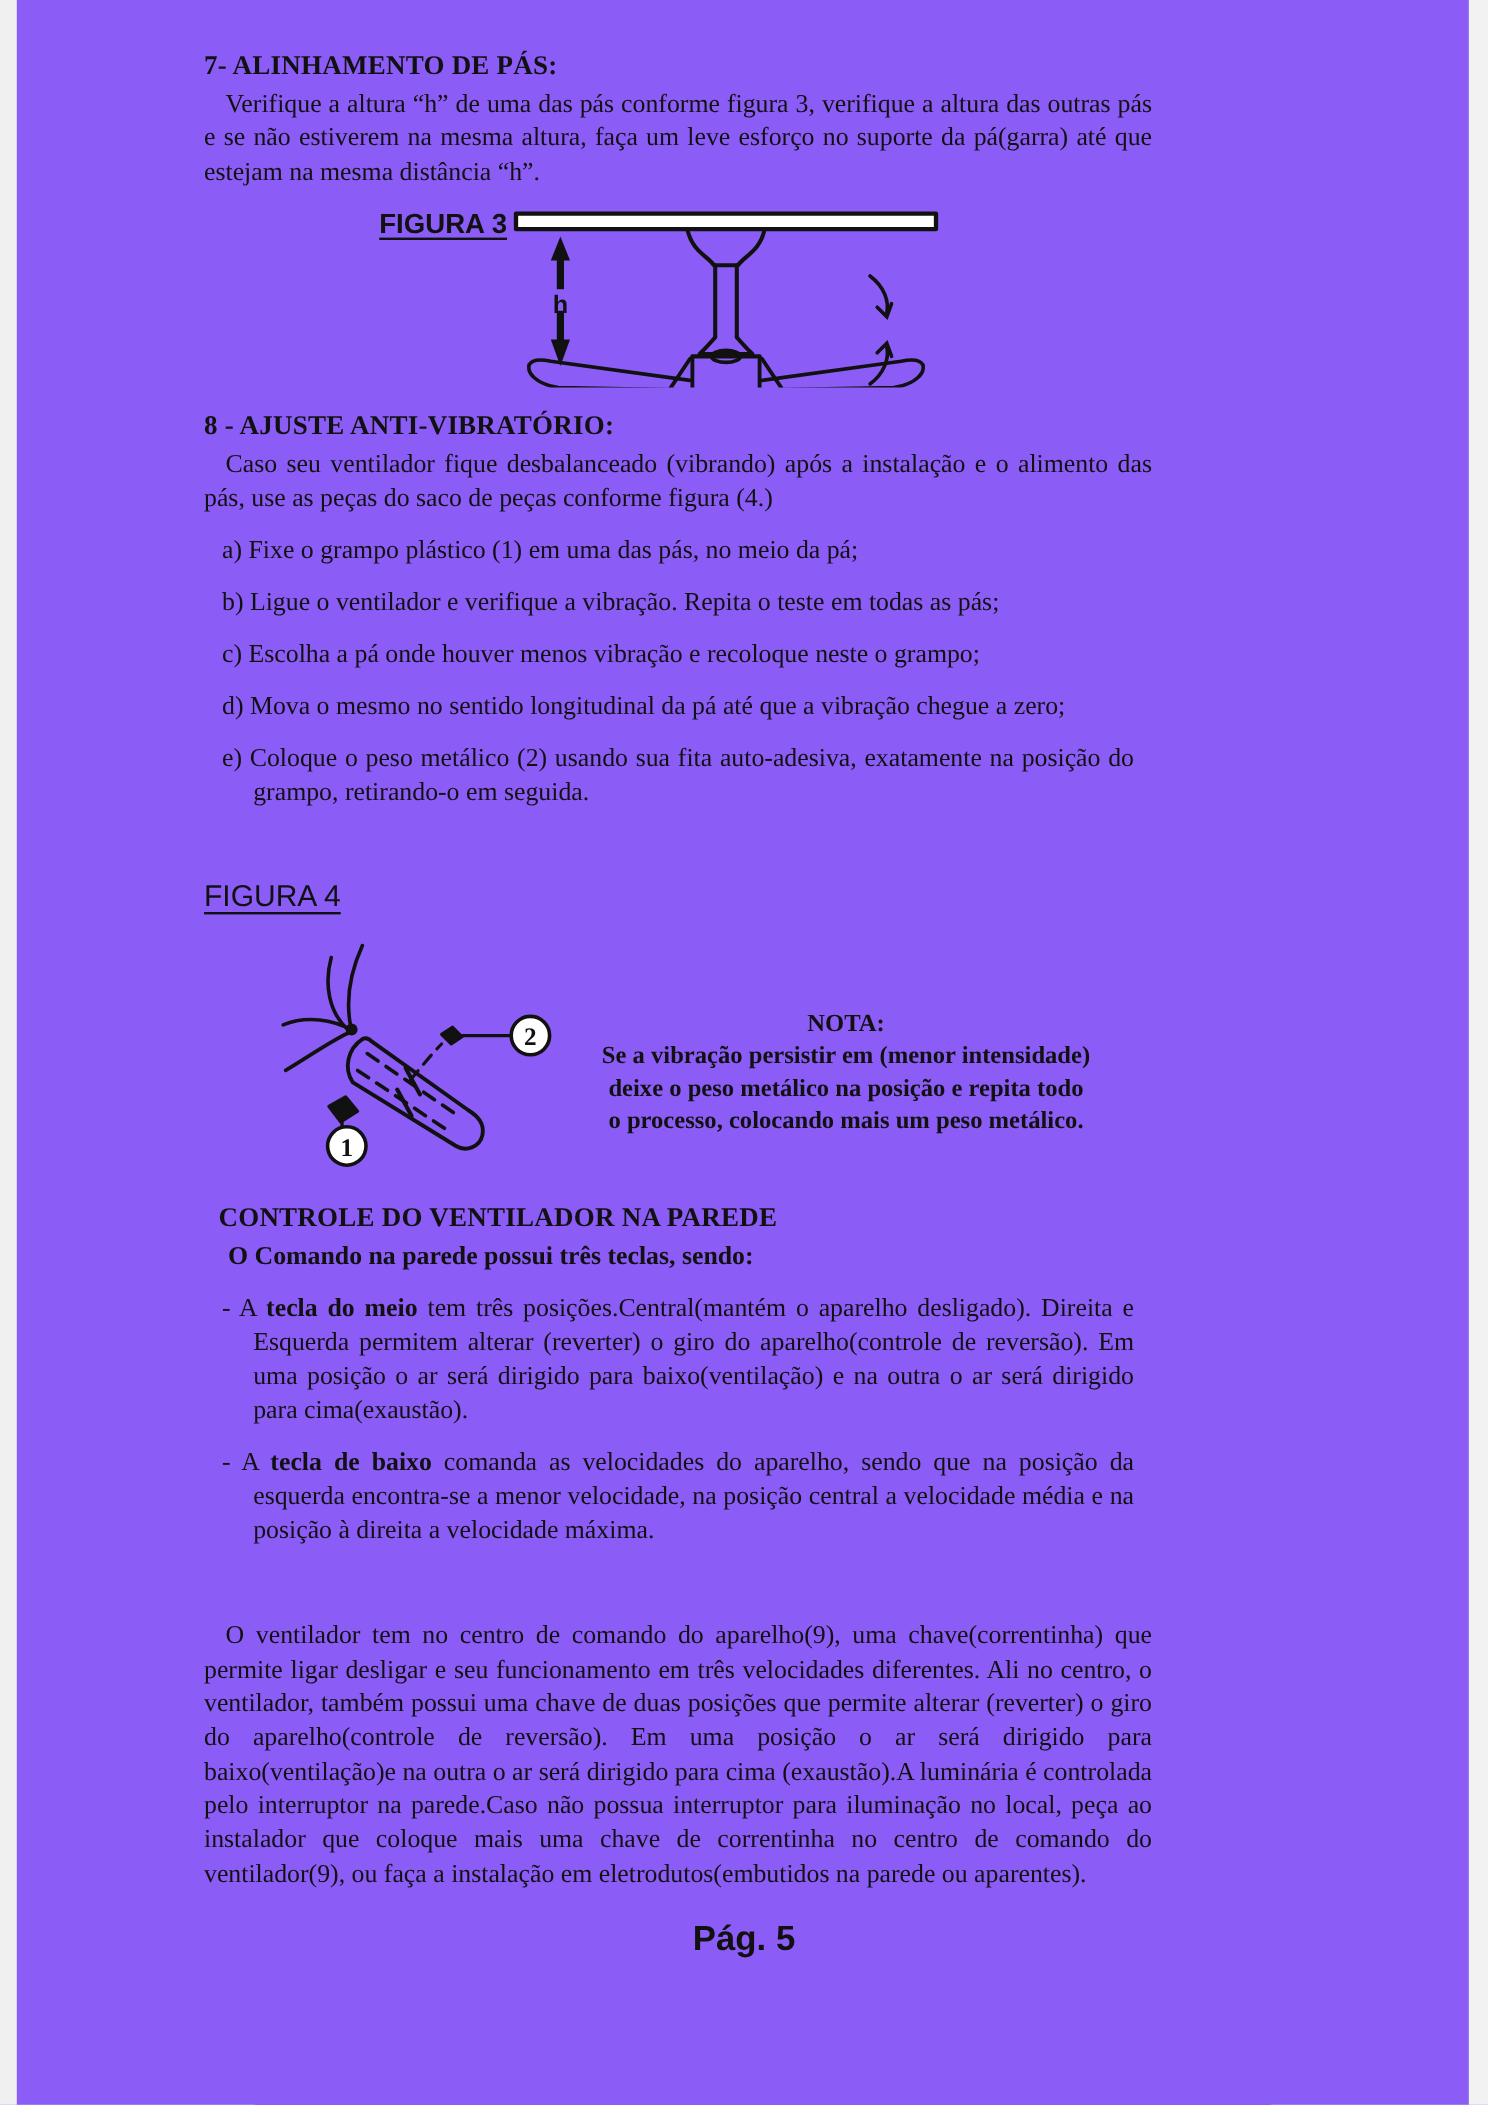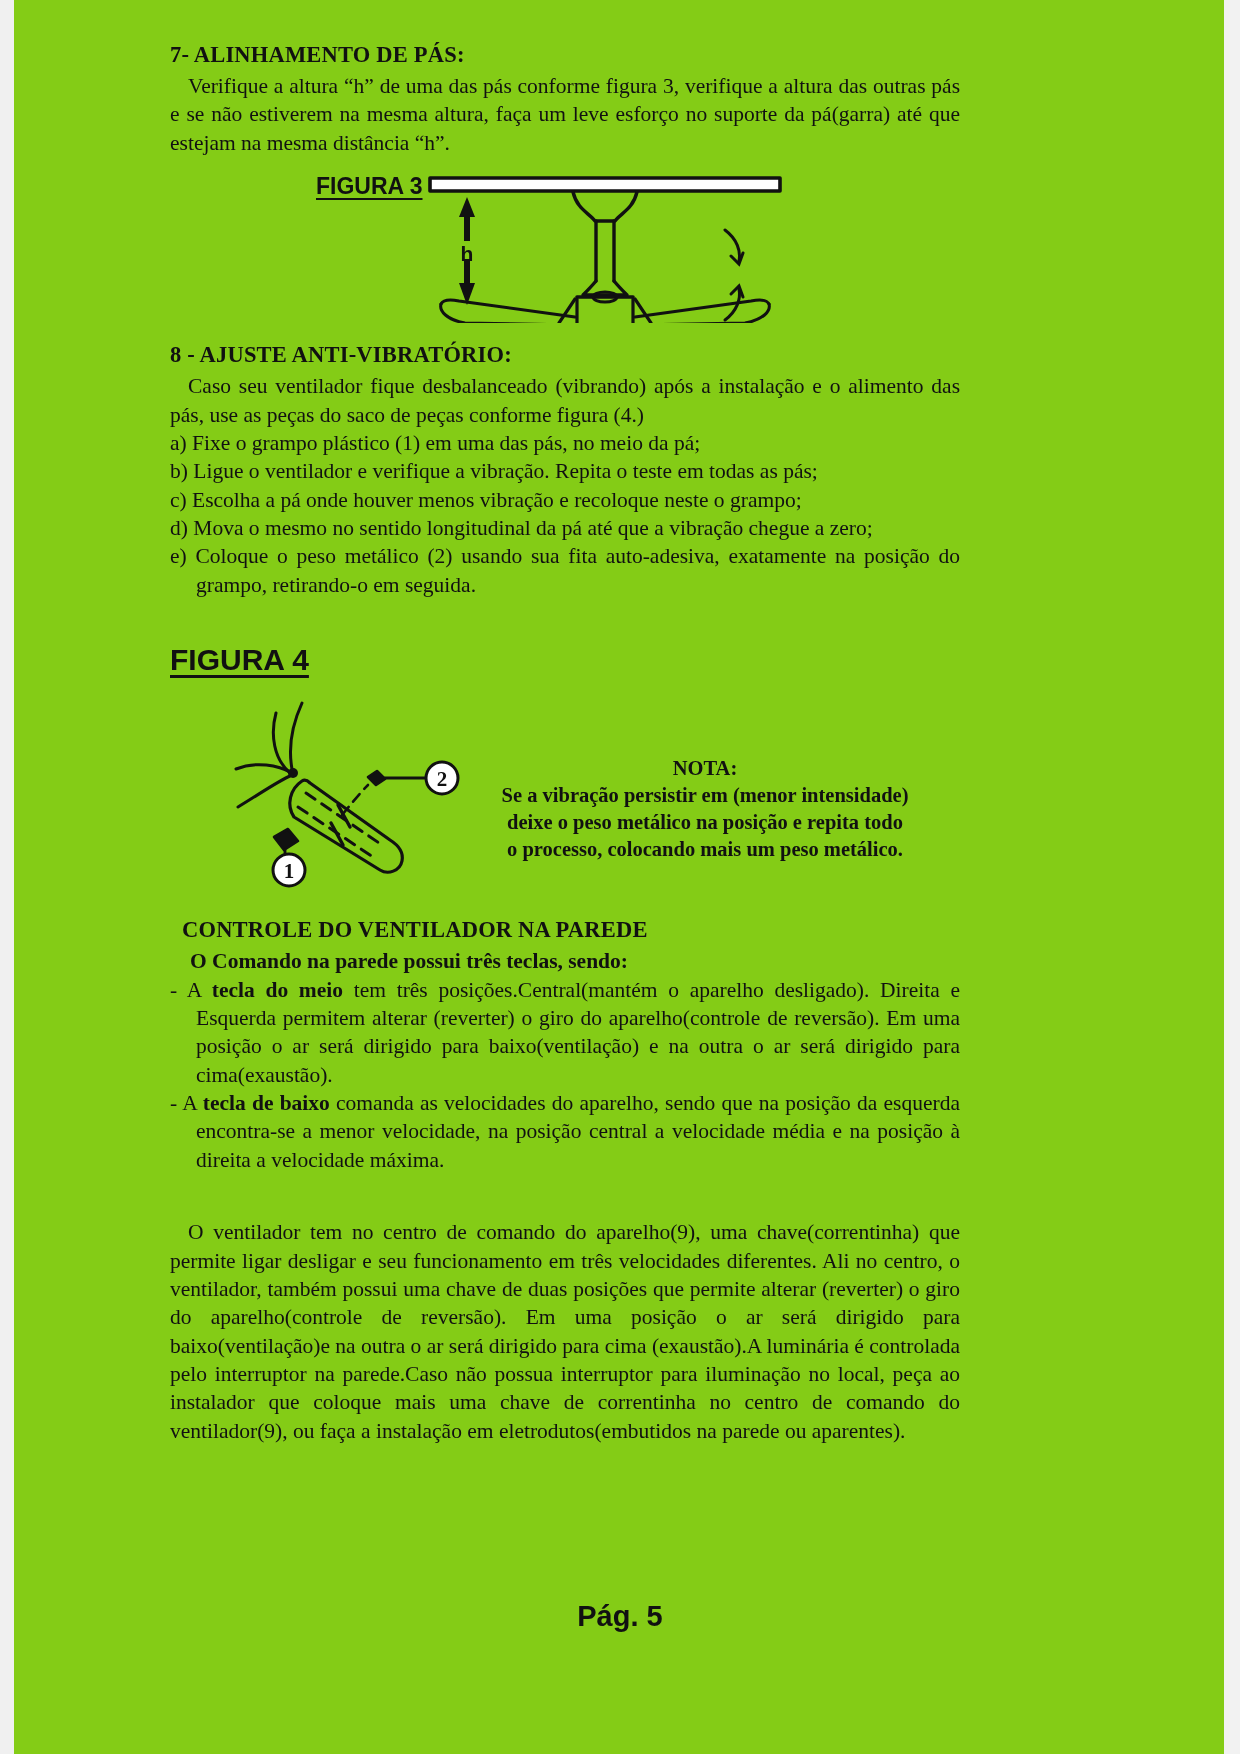--- a/index.html
+++ b/index.html
@@ -13,21 +13,21 @@
     position: relative;
     font-family: "Liberation Serif", serif;
     color: #111111;
     overflow: hidden;
   }
   .page {
     position: absolute;
     left: 0; top: 0;
     width: 1240px;
     height: 1754px;
-    background: #84cc16;
+    background: #8b5cf6;
   }
   
   .scan-edge-left {
     position: absolute;
     left: 0; top: 0;
     width: 14px; height: 1754px;
     background: #f0f0f0;
   }
   .scan-edge-right {
     position: absolute;
@@ -55,21 +55,21 @@
     margin: 0;
     text-align: justify;
     text-justify: inter-word;
   }
   p.indent {
     text-indent: 18px;
   }
   .hang {
     font-size: 21.5px;
     line-height: 1.32;
-    margin: 0;
+    margin: 15px;
     padding-left: 26px;
     text-indent: -26px;
     text-align: justify;
   }
   .hang.no-just { text-align: left; }
 
   
   .fig3-wrap {
     position: relative;
     height: 155px;
@@ -83,22 +83,22 @@
     font-weight: bold;
     font-size: 23px;
     text-decoration: underline;
     text-underline-offset: 4px;
   }
   .fig3-svg { position: absolute; left: 255px; top: 0; }
 
   
   .fig4-label {
     font-family: "Liberation Sans", sans-serif;
-    font-weight: bold;
-    font-size: 30px;
+    font-weight: normal;
+    font-size: 25px;
     text-decoration: underline;
     text-underline-offset: 5px;
     margin: 0;
   }
   .fig4-row {
     position: relative;
     height: 210px;
   }
   .fig4-svg { position: absolute; left: 60px; top: 8px; }
   .nota {

